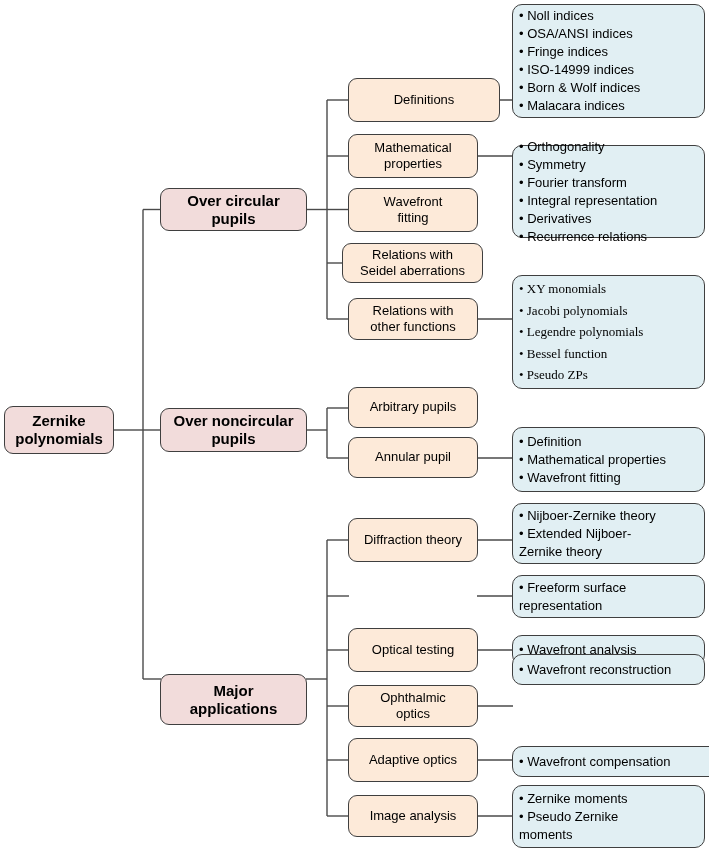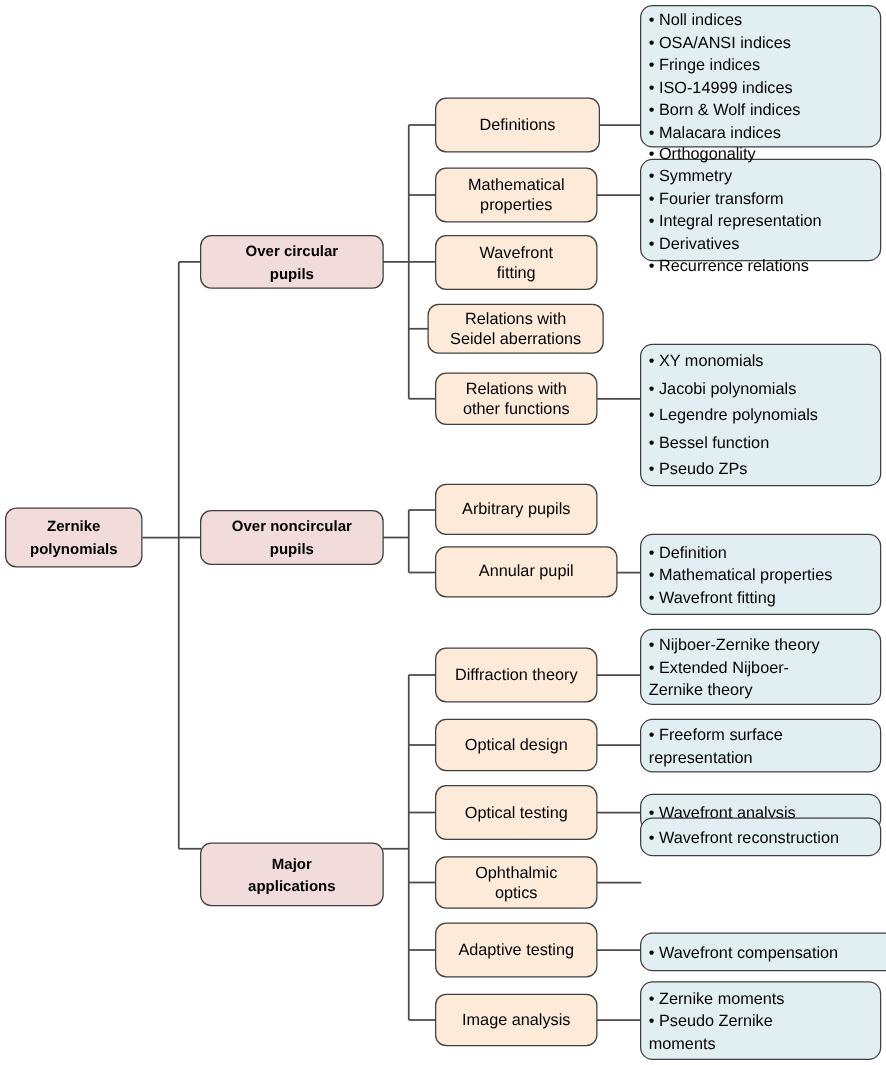--- a/index.html
+++ b/index.html
@@ -13,32 +13,32 @@
   html,body{margin:0;padding:0;background:#ffffff;}
   body{font-family:"Liberation Sans", sans-serif;color:#000;}
   .canvas{position:relative;width:709px;height:852px;background:#fff;overflow:hidden;}
   .connectors{position:absolute;left:0;top:0;width:709px;height:852px;}
   .connectors line{stroke:var(--line);stroke-width:1.4;}
   .node{
     position:absolute;display:flex;align-items:center;justify-content:center;
     text-align:center;border:1.5px solid var(--border);white-space:pre-line;
   }
   .category{
-    background:var(--category-fill);font-weight:bold;font-size:12px;
+    background:var(--category-fill);font-weight:bold;font-size:15px;
     line-height:18px;border-radius:9px;
   }
   .topic{
     background:var(--topic-fill);font-size:13px;line-height:16.5px;border-radius:9px;
   }
   .detail{
     position:absolute;background:var(--detail-fill);border:1.5px solid var(--border);
     border-radius:10px;display:flex;flex-direction:column;justify-content:center;
     padding:2px 6px;font-size:13px;line-height:18px;
   }
-  .detail.spread{line-height:21.5px;}
+  .detail.spread{line-height:21.5px;font-family:Liberation Serif, serif;}
   .detail-item{white-space:pre-line;}
   .detail-item::before{content:"\2022  ";}
 </style>
 </head>
 <body>
 
 <div class="canvas">
 
   <svg class="connectors" viewBox="0 0 709 852" xmlns="http://www.w3.org/2000/svg">
 
@@ -84,51 +84,50 @@
   <div class="node category" style="left:4px;top:406px;width:110px;height:48px">Zernike
 polynomials</div>
 
   <div class="node category" style="left:160px;top:188px;width:147px;height:43px">Over circular
 pupils</div>
   <div class="node category" style="left:160px;top:408px;width:147px;height:44px">Over noncircular
 pupils</div>
   <div class="node category" style="left:160px;top:674px;width:147px;height:51px">Major
 applications</div>
 
-  <div class="node topic" style="left:348px;top:78px;width:132px;height:44px">Definitions</div>
+  <div class="node topic" style="left:348px;top:78px;width:152px;height:44px">Definitions</div>
   <div class="node topic" style="left:348px;top:134px;width:130px;height:44px">Mathematical
 properties</div>
   <div class="node topic" style="left:348px;top:188px;width:130px;height:44px">Wavefront
 fitting</div>
   <div class="node topic" style="left:342px;top:243px;width:141px;height:40px">Relations with
 Seidel aberrations</div>
   <div class="node topic" style="left:348px;top:298px;width:130px;height:42px">Relations with
 other functions</div>
 
   <div class="node topic" style="left:348px;top:387px;width:130px;height:41px">Arbitrary pupils</div>
-  <div class="node topic" style="left:348px;top:437px;width:146px;height:41px">Annular pupil</div>
+  <div class="node topic" style="left:348px;top:437px;width:130px;height:41px">Annular pupil</div>
 
   <div class="node topic" style="left:348px;top:518px;width:130px;height:44px">Diffraction theory</div>
-  <div class="node topic" style="left:348px;top:575px;width:130px;height:42px">Optical design</div>
   <div class="node topic" style="left:348px;top:628px;width:130px;height:44px">Optical testing</div>
   <div class="node topic" style="left:348px;top:685px;width:130px;height:42px">Ophthalmic
 optics</div>
-  <div class="node topic" style="left:348px;top:738px;width:130px;height:44px">Adaptive testing</div>
+  <div class="node topic" style="left:348px;top:738px;width:130px;height:44px">Adaptive optics</div>
   <div class="node topic" style="left:348px;top:795px;width:130px;height:42px">Image analysis</div>
 
   <div class="detail" style="left:512px;top:4px;width:193px;height:114px">
     <div class="detail-item">Noll indices</div>
     <div class="detail-item">OSA/ANSI indices</div>
     <div class="detail-item">Fringe indices</div>
     <div class="detail-item">ISO-14999 indices</div>
     <div class="detail-item">Born &amp; Wolf indices</div>
     <div class="detail-item">Malacara indices</div>
   </div>
 
-  <div class="detail" style="left:512px;top:127px;width:193px;height:82px">
+  <div class="detail" style="left:512px;top:145px;width:193px;height:93px">
     <div class="detail-item">Orthogonality</div>
     <div class="detail-item">Symmetry</div>
     <div class="detail-item">Fourier transform</div>
     <div class="detail-item">Integral representation</div>
     <div class="detail-item">Derivatives</div>
     <div class="detail-item">Recurrence relations</div>
   </div>
 
   <div class="detail spread" style="left:512px;top:275px;width:193px;height:114px">
     <div class="detail-item">XY monomials</div>

